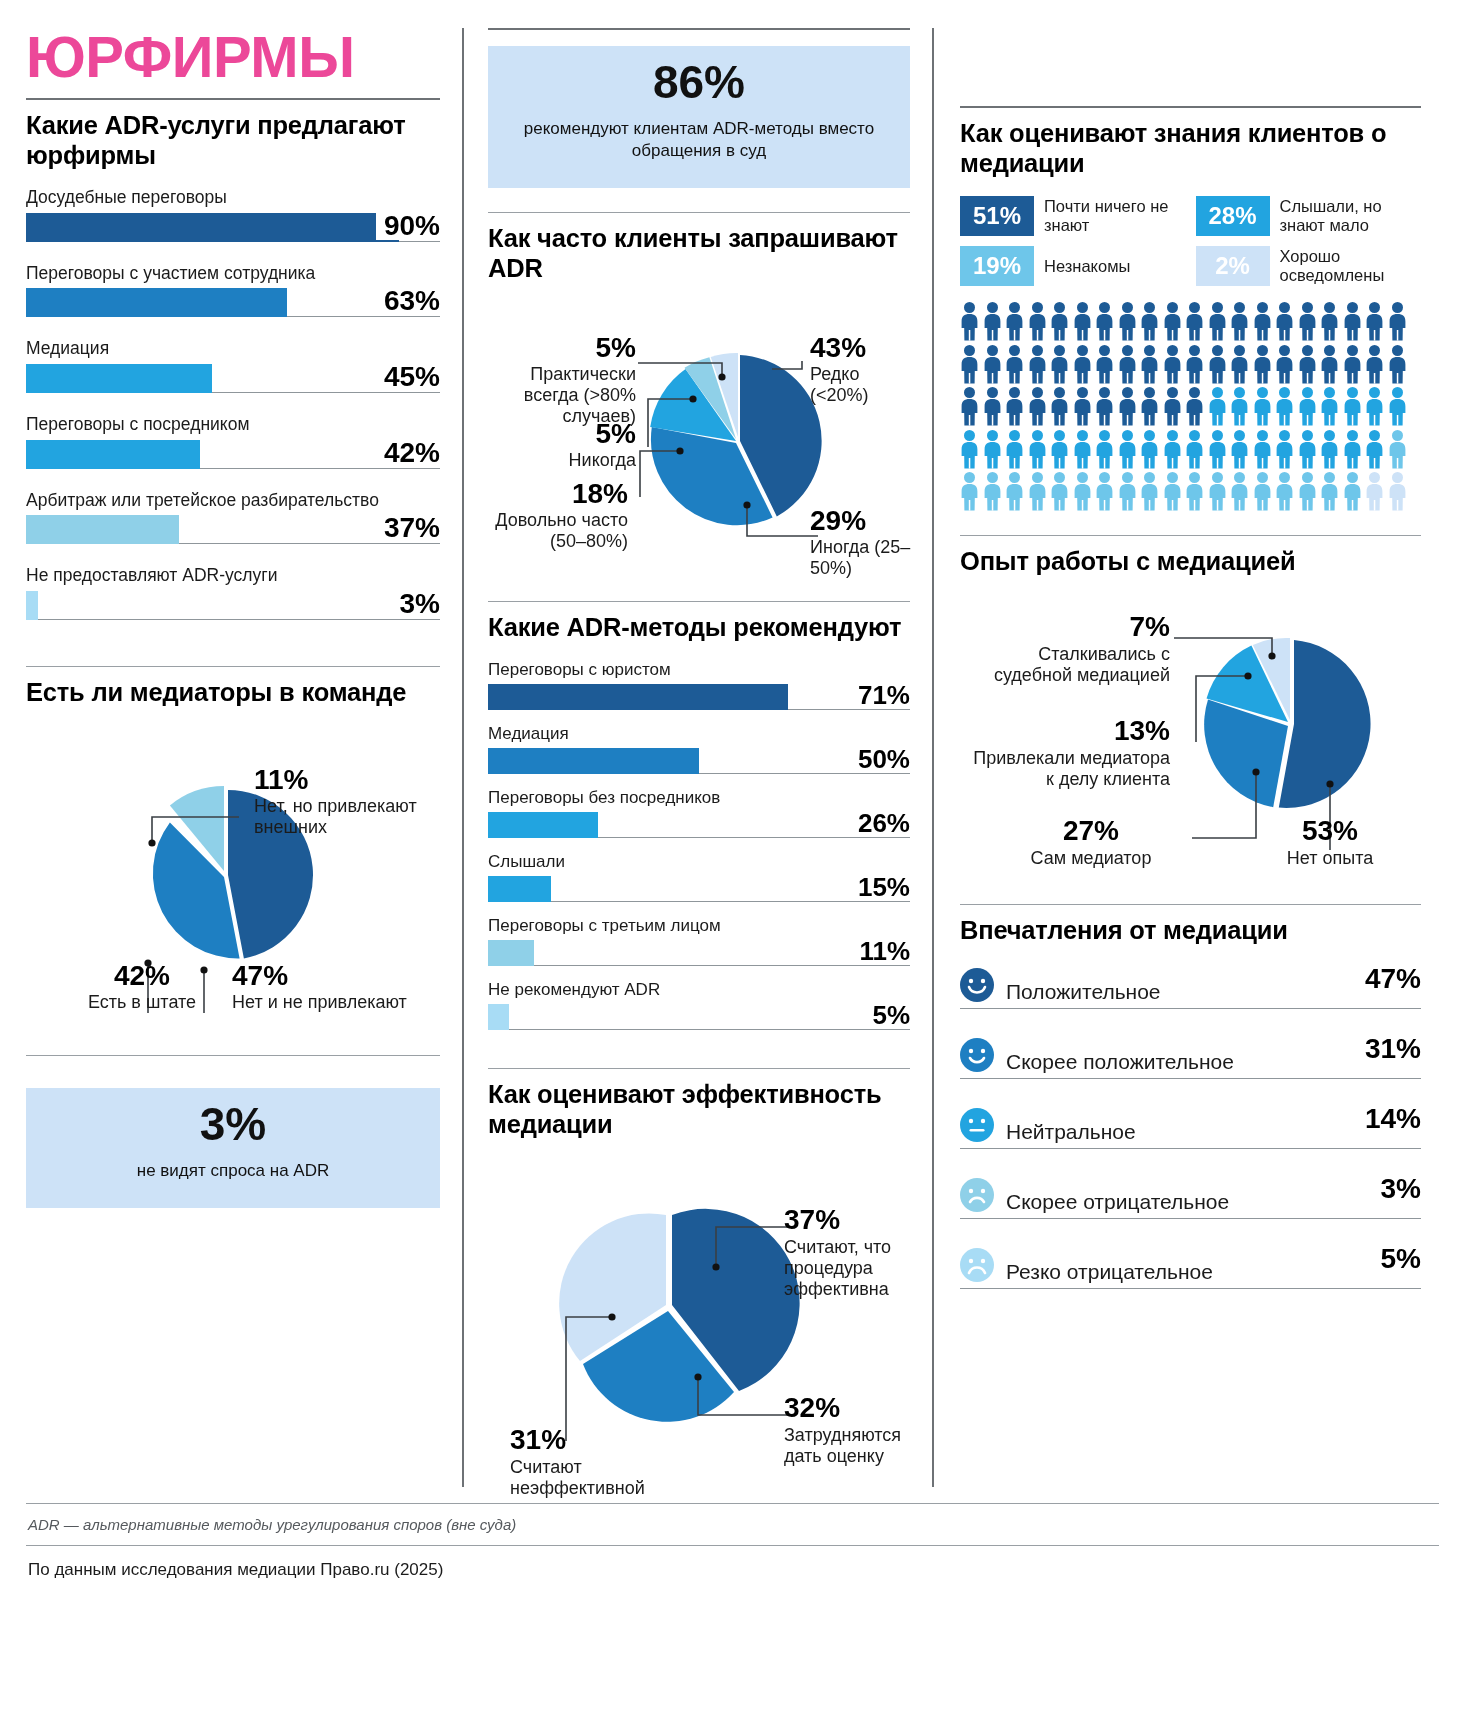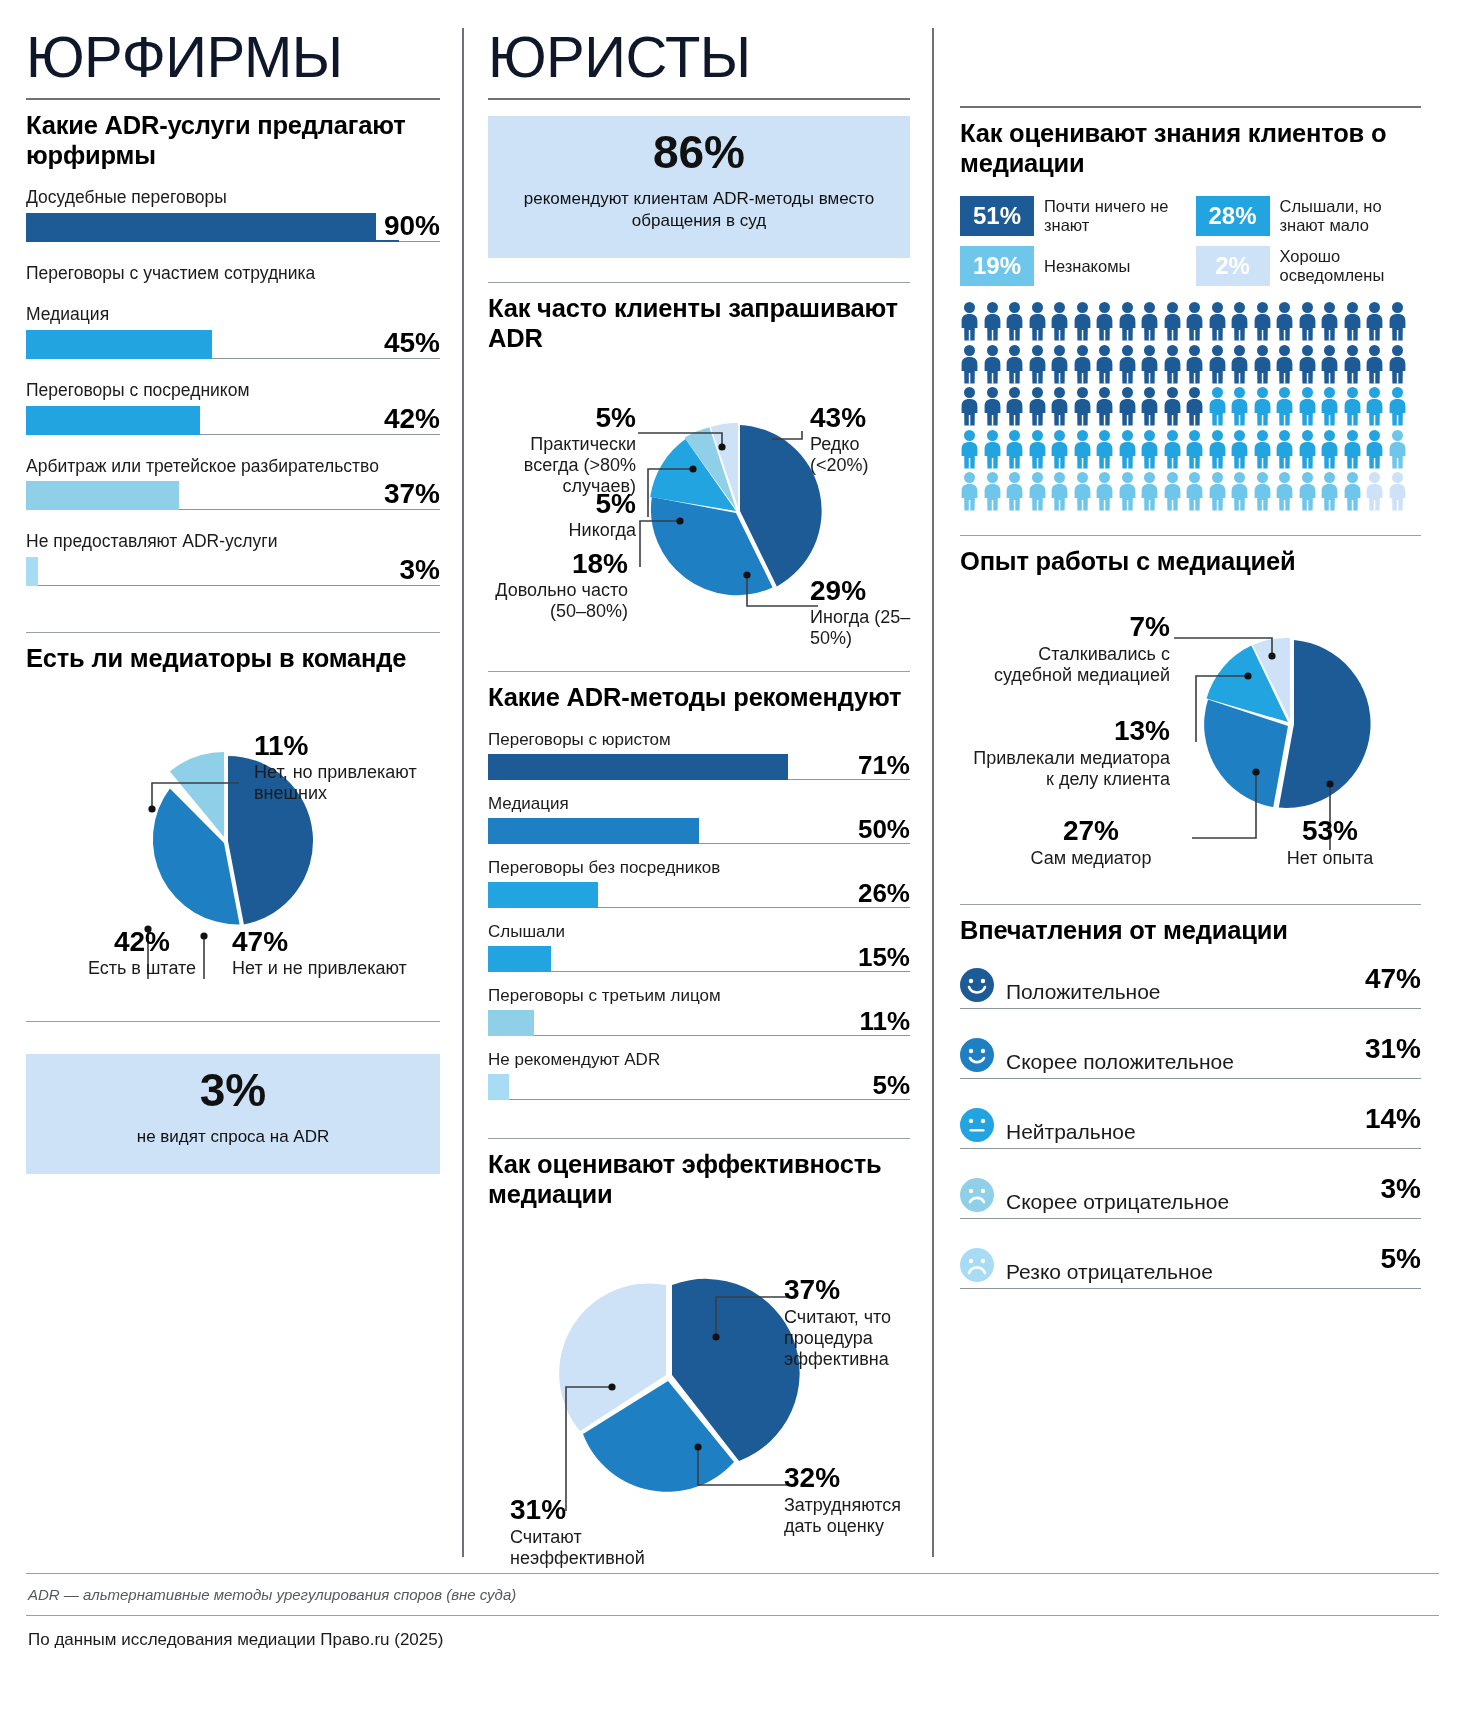--- a/index.html
+++ b/index.html
@@ -21,24 +21,24 @@
   }
   .col { position: relative; }
   .col-left  { width: 436px; padding-right: 22px; }
   .col-mid   { width: 470px; padding-left: 24px; padding-right: 22px;
                border-left: 2px solid #6e7276; }
   .col-right { width: 489px; padding-left: 26px;
                border-left: 2px solid #6e7276; }
 
   .mega-title {
     font-size: 58px;
-    font-weight: 400;
+    font-weight: 700;
     letter-spacing: -0.5px;
     line-height: 1.0;
-    color: #0f172a;
+    color: #ec4899;
     margin-bottom: 12px;
   }
   .rule-top { border-top: 2px solid #6e7276; }
   .rule-thin { border-top: 1.5px solid #9aa0a5; }
 
   .sec { padding-top: 10px; }
   .sec-title {
     font-size: 25.5px;
     font-weight: 800;
     line-height: 1.18;
@@ -222,20 +222,24 @@
           <div class="bar-row">
             <div class="bar-label">Досудебные переговоры</div>
             <div class="bar-track">
               <div class="bar-fill" style="width:90%;background:#1d5b96"></div>
               <div class="bar-val">90%</div>
             </div>
           </div>
 
           <div class="bar-row">
             <div class="bar-label">Переговоры с участием сотрудника</div>
+            <div class="bar-track">
+              <div class="bar-fill" style="width:63%;background:#1e7fc2"></div>
+              <div class="bar-val">63%</div>
+            </div>
           </div>
 
           <div class="bar-row">
             <div class="bar-label">Медиация</div>
             <div class="bar-track">
               <div class="bar-fill" style="width:45%;background:#22a4e0"></div>
               <div class="bar-val">45%</div>
             </div>
           </div>
 
@@ -308,21 +312,20 @@
 
       <div class="callout">
         <div class="big">3%</div>
         <div class="sub">не видят спроса на ADR</div>
       </div>
 
     </div>
 
     <div class="col col-mid">
 
-      <div class="mega-title">ЮРИСТЫ</div>
 
       <div class="rule-top"></div>
       <div class="spacer-16"></div>
 
       <div class="callout">
         <div class="big">86%</div>
         <div class="sub">рекомендуют клиентам ADR-методы вместо обращения в суд</div>
       </div>
 
       <div class="spacer-24"></div>

